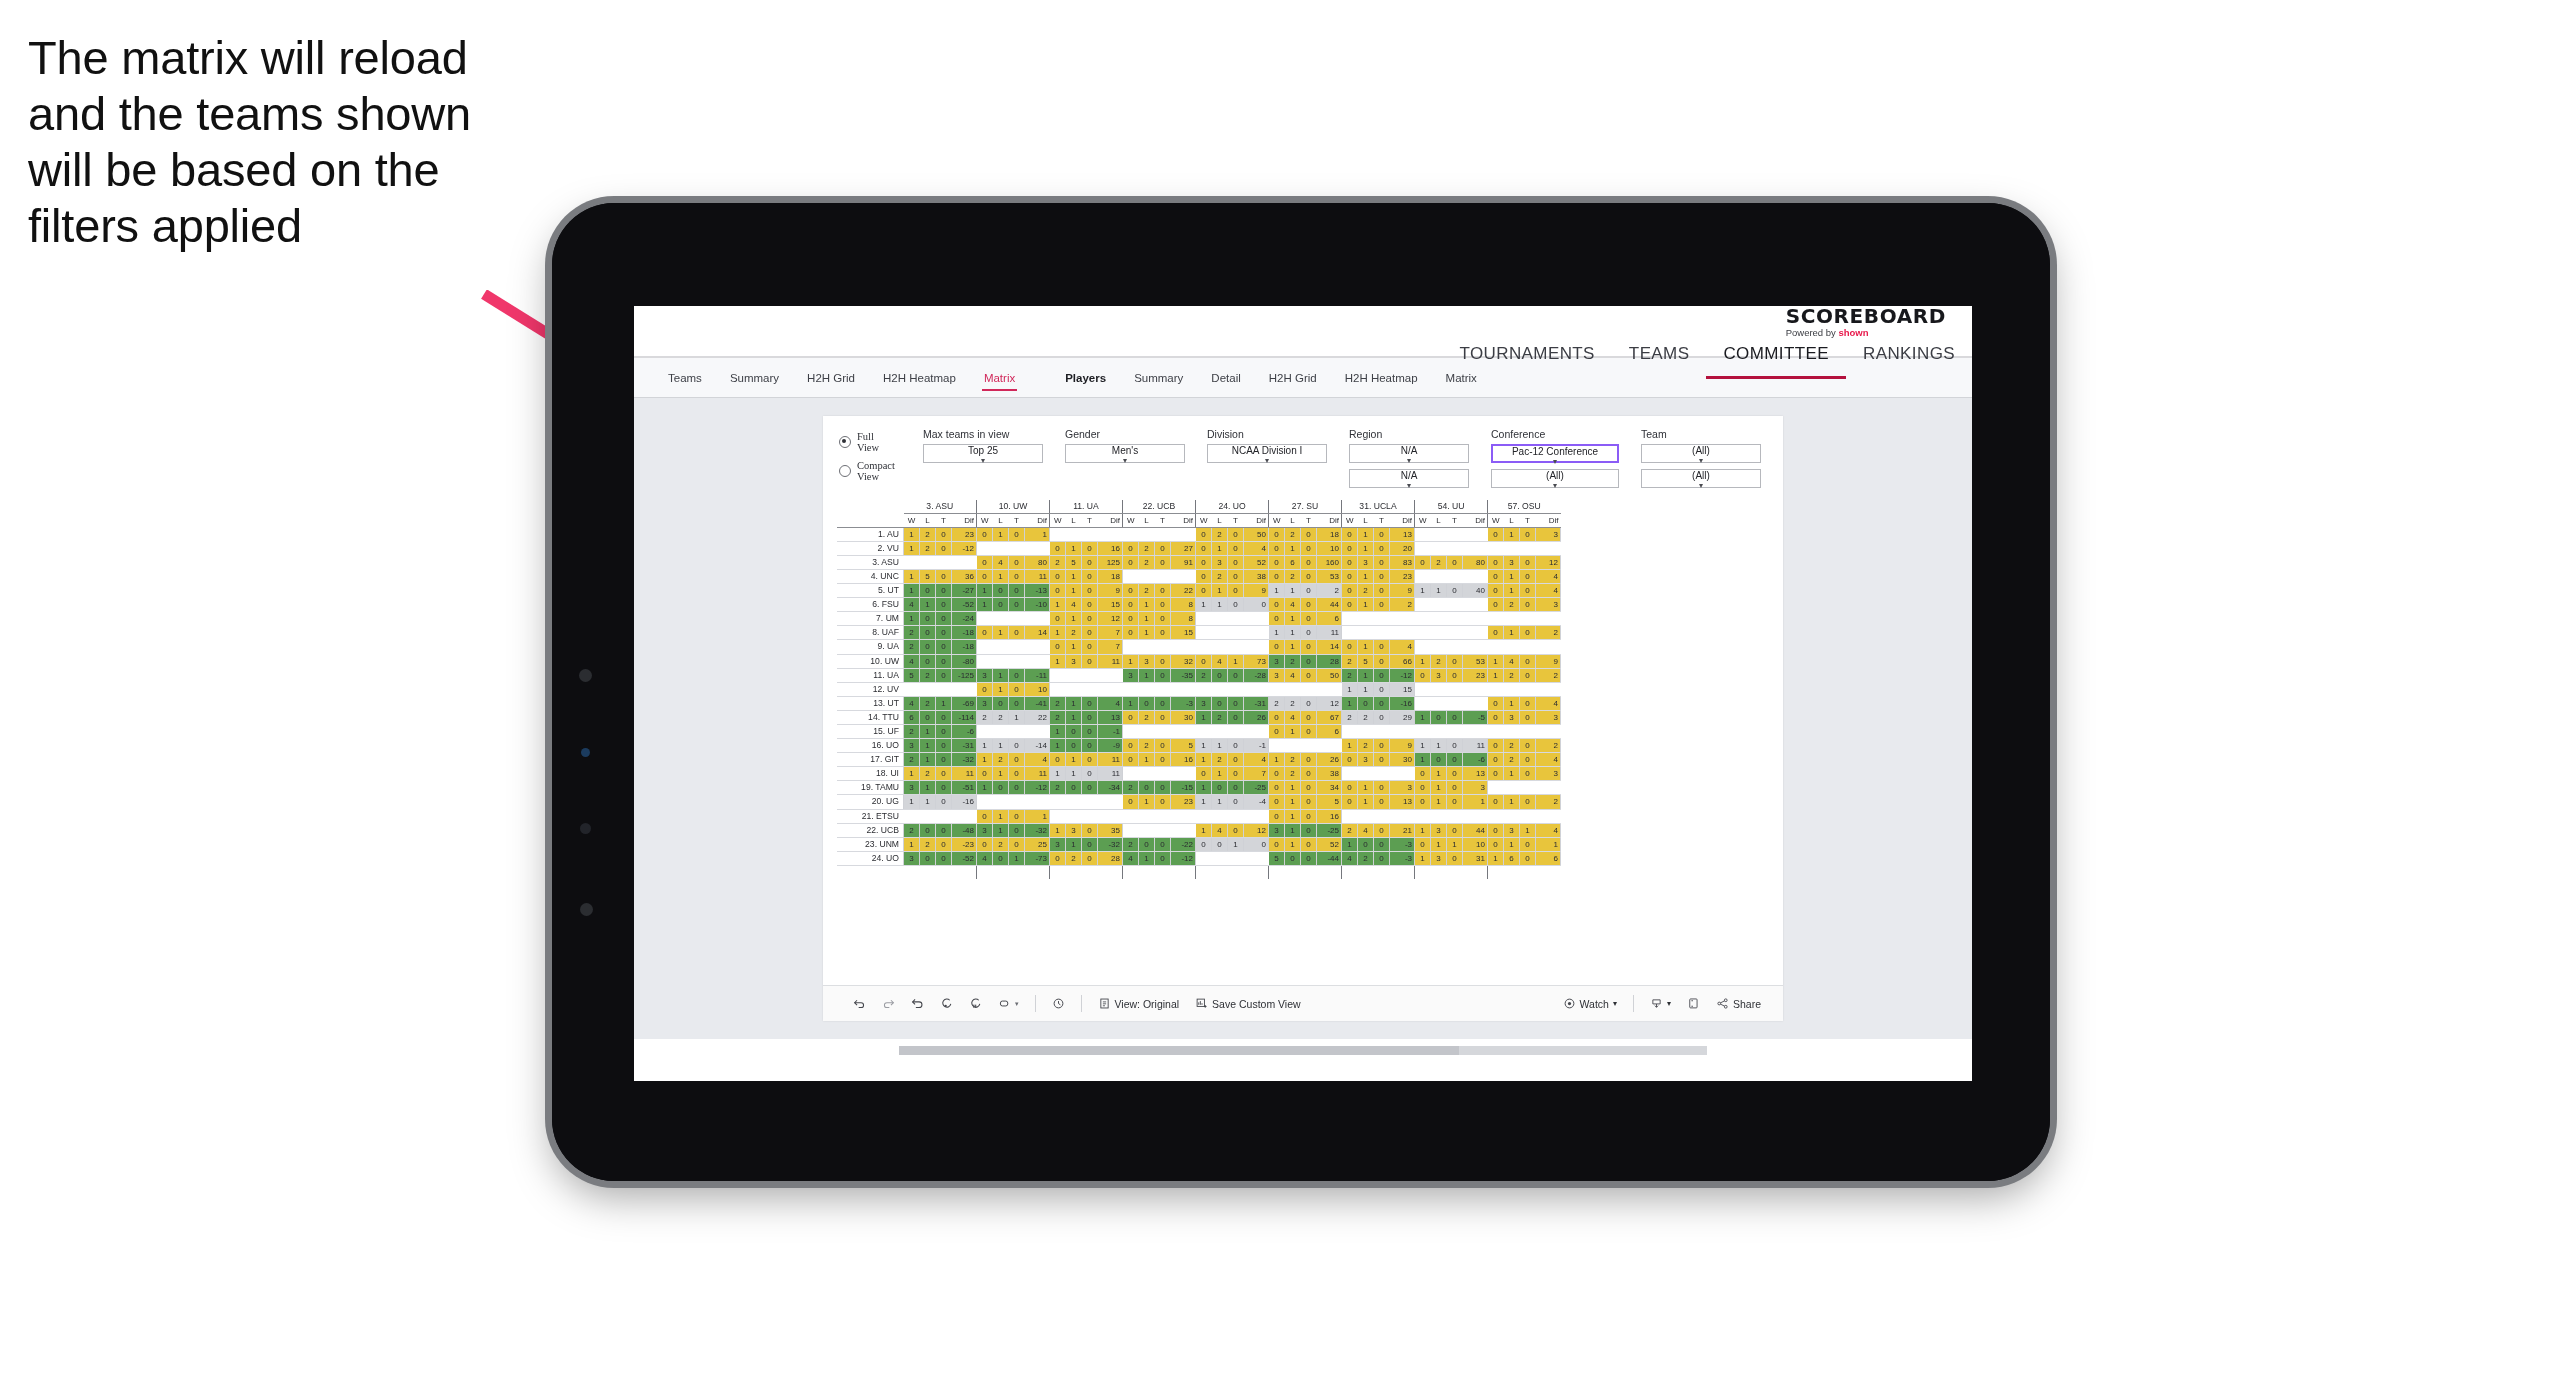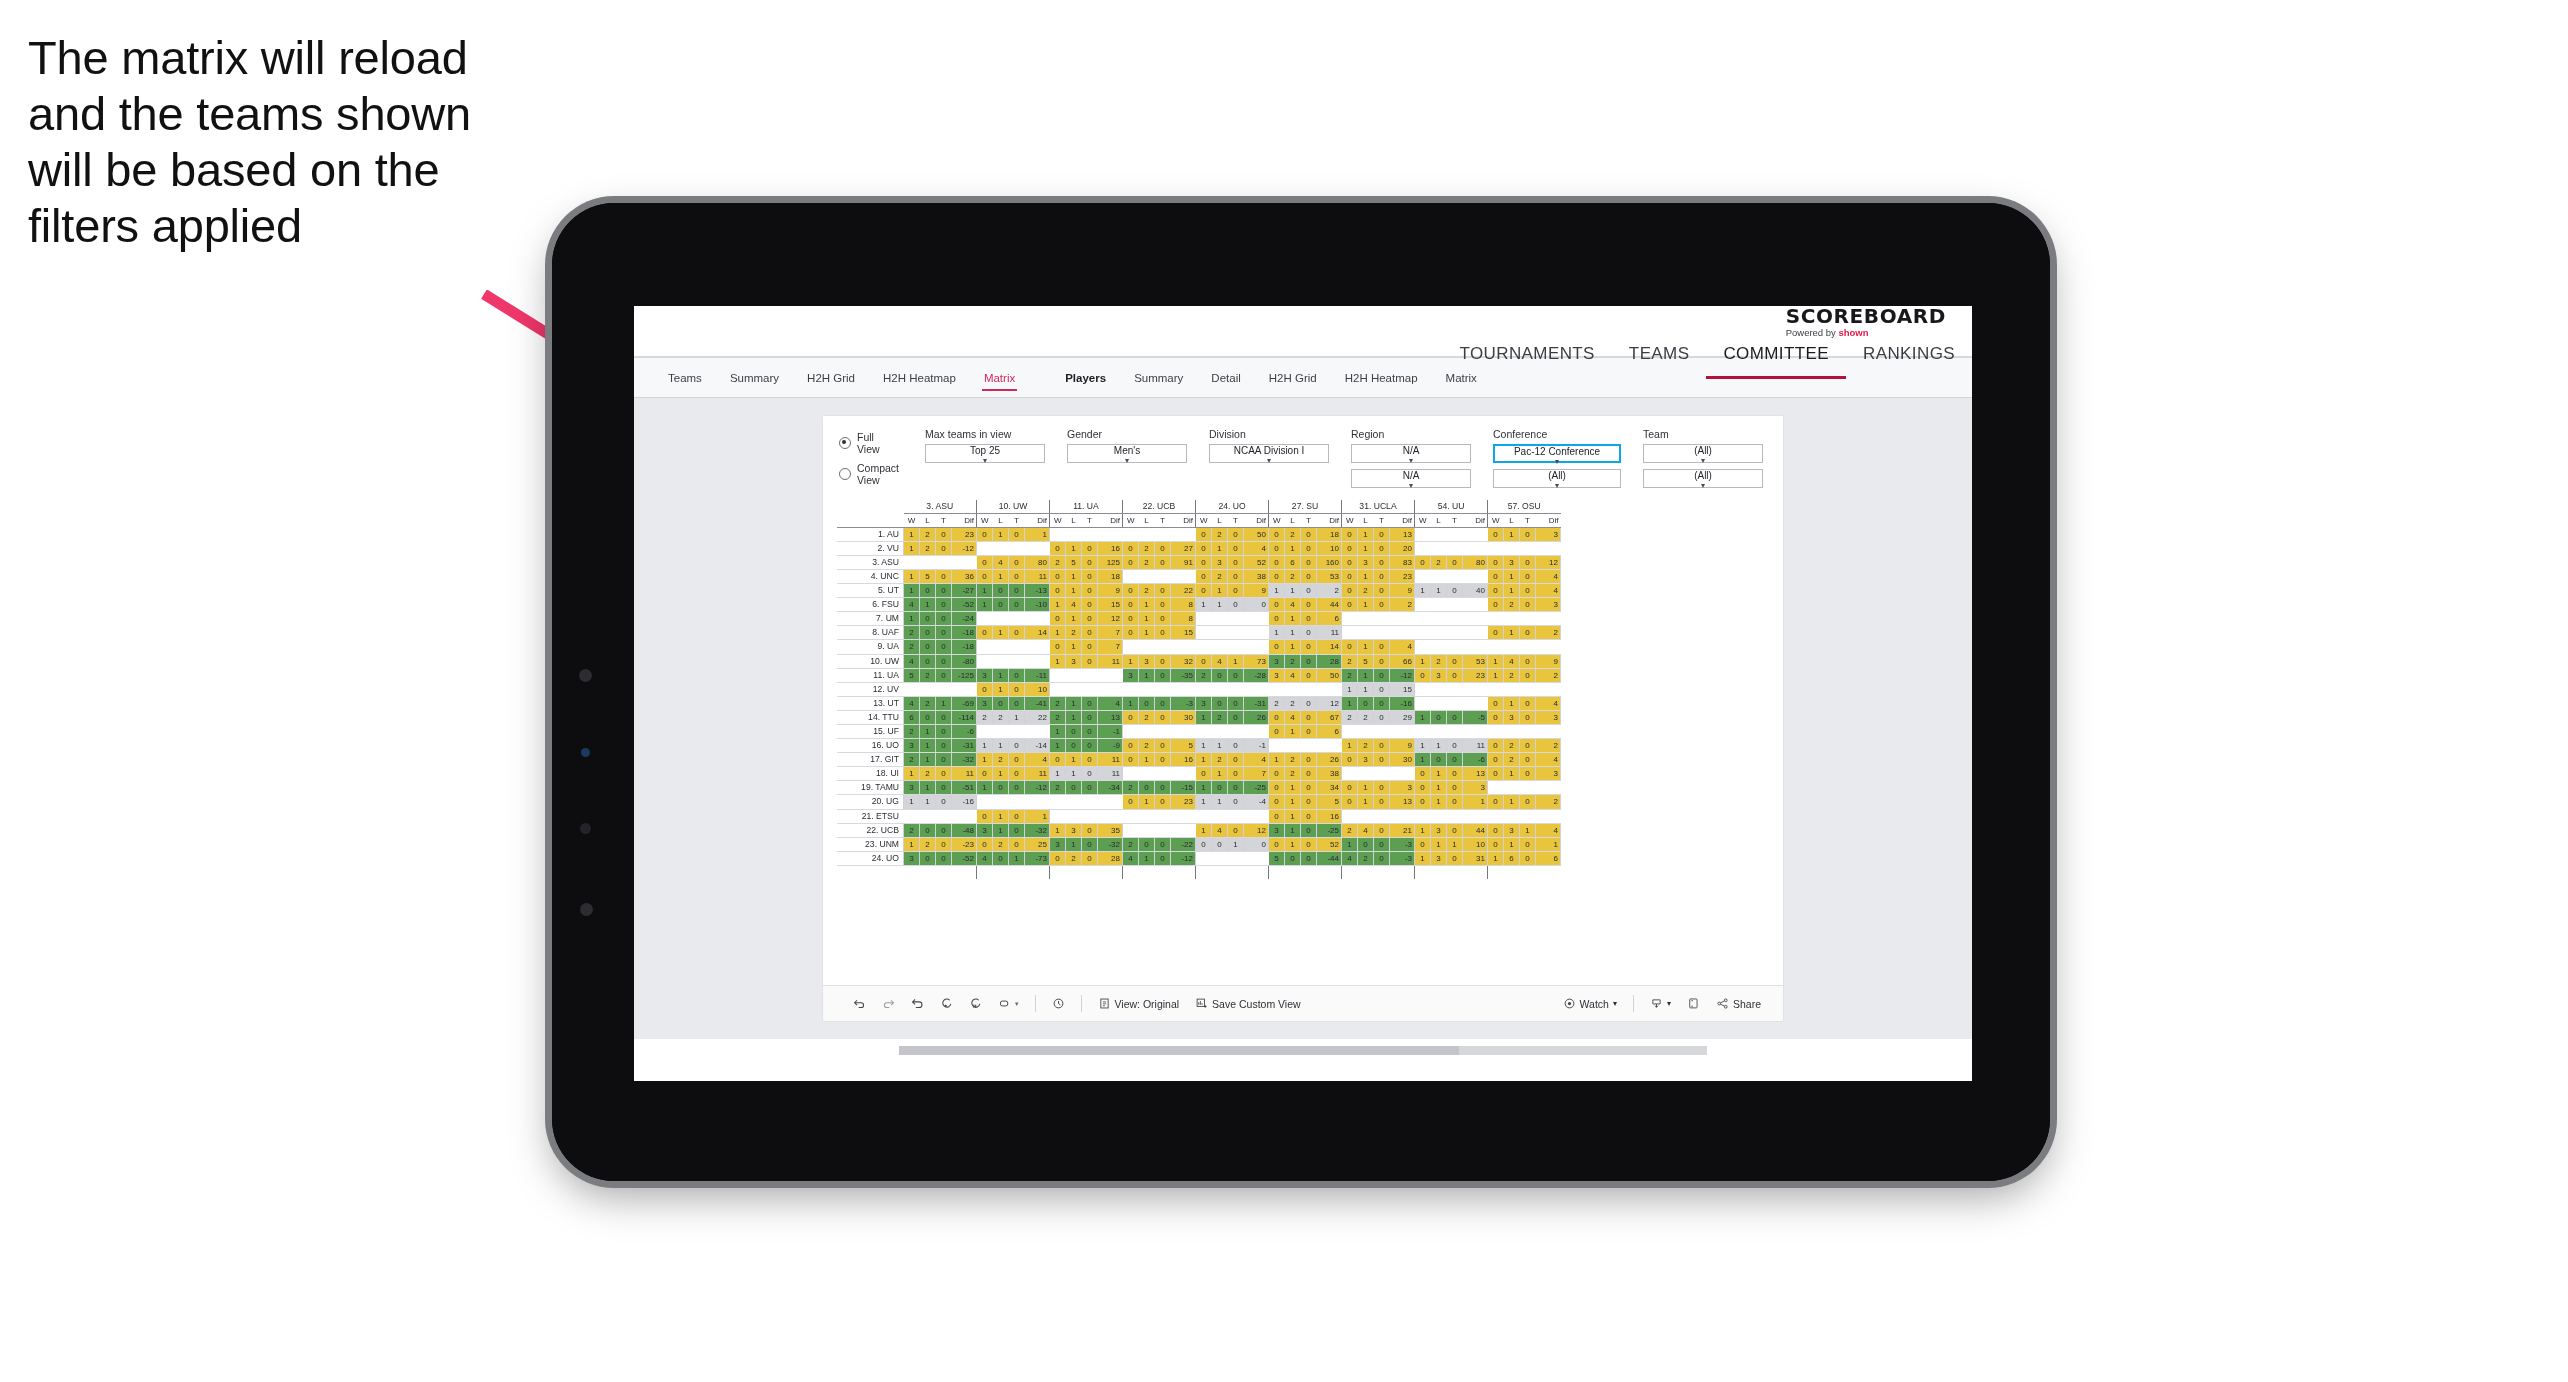--- a/index.html
+++ b/index.html
@@ -92,24 +92,24 @@
   
   .filters{display:flex;padding:13px 0 6px 16px;gap:0;align-items:flex-start;}
   .fgroup{display:flex;flex-direction:column;margin-right:22px;}
   .flabel{font-size:10.5px;color:#2f3137;margin-bottom:4px;line-height:1;}
   .fsel{
     width:120px;height:19px;border:1px solid #b6b8bd;background:#fff;
     font-size:10px;color:#232429;display:flex;align-items:center;
     padding:0 4px;box-sizing:border-box;justify-content:space-between;cursor:pointer;flex-direction:column;
   }
   .fsel.wide{width:128px;}
-  .fsel.sel-active{border:2px solid #0ea5e9;}
+  .fsel.sel-active{border:2px solid #8b5cf6;}
   .fsel .caret{font-size:8px;color:#4a4c52;}
   .fsel + .fsel{margin-top:6px;}
-  .radios{display:flex;flex-direction:column;gap:7px;margin:2px 26px 0 0;}
+  .radios{display:flex;flex-direction:column;gap:7px;margin:2px 26px 0 0;font-family:Liberation Serif, serif;}
   .radio{display:flex;align-items:center;font-size:10.5px;color:#2f3137;}
   .rdot{
     width:10px;height:10px;border-radius:50%;border:1px solid #6d6f75;margin-right:6px;
     background:#fff;display:inline-block;position:relative;flex:none;
   }
   .rdot.on::after{
     content:"";position:absolute;left:2px;top:2px;width:4px;height:4px;border-radius:50%;
     background:#2f3137;
   }
 

